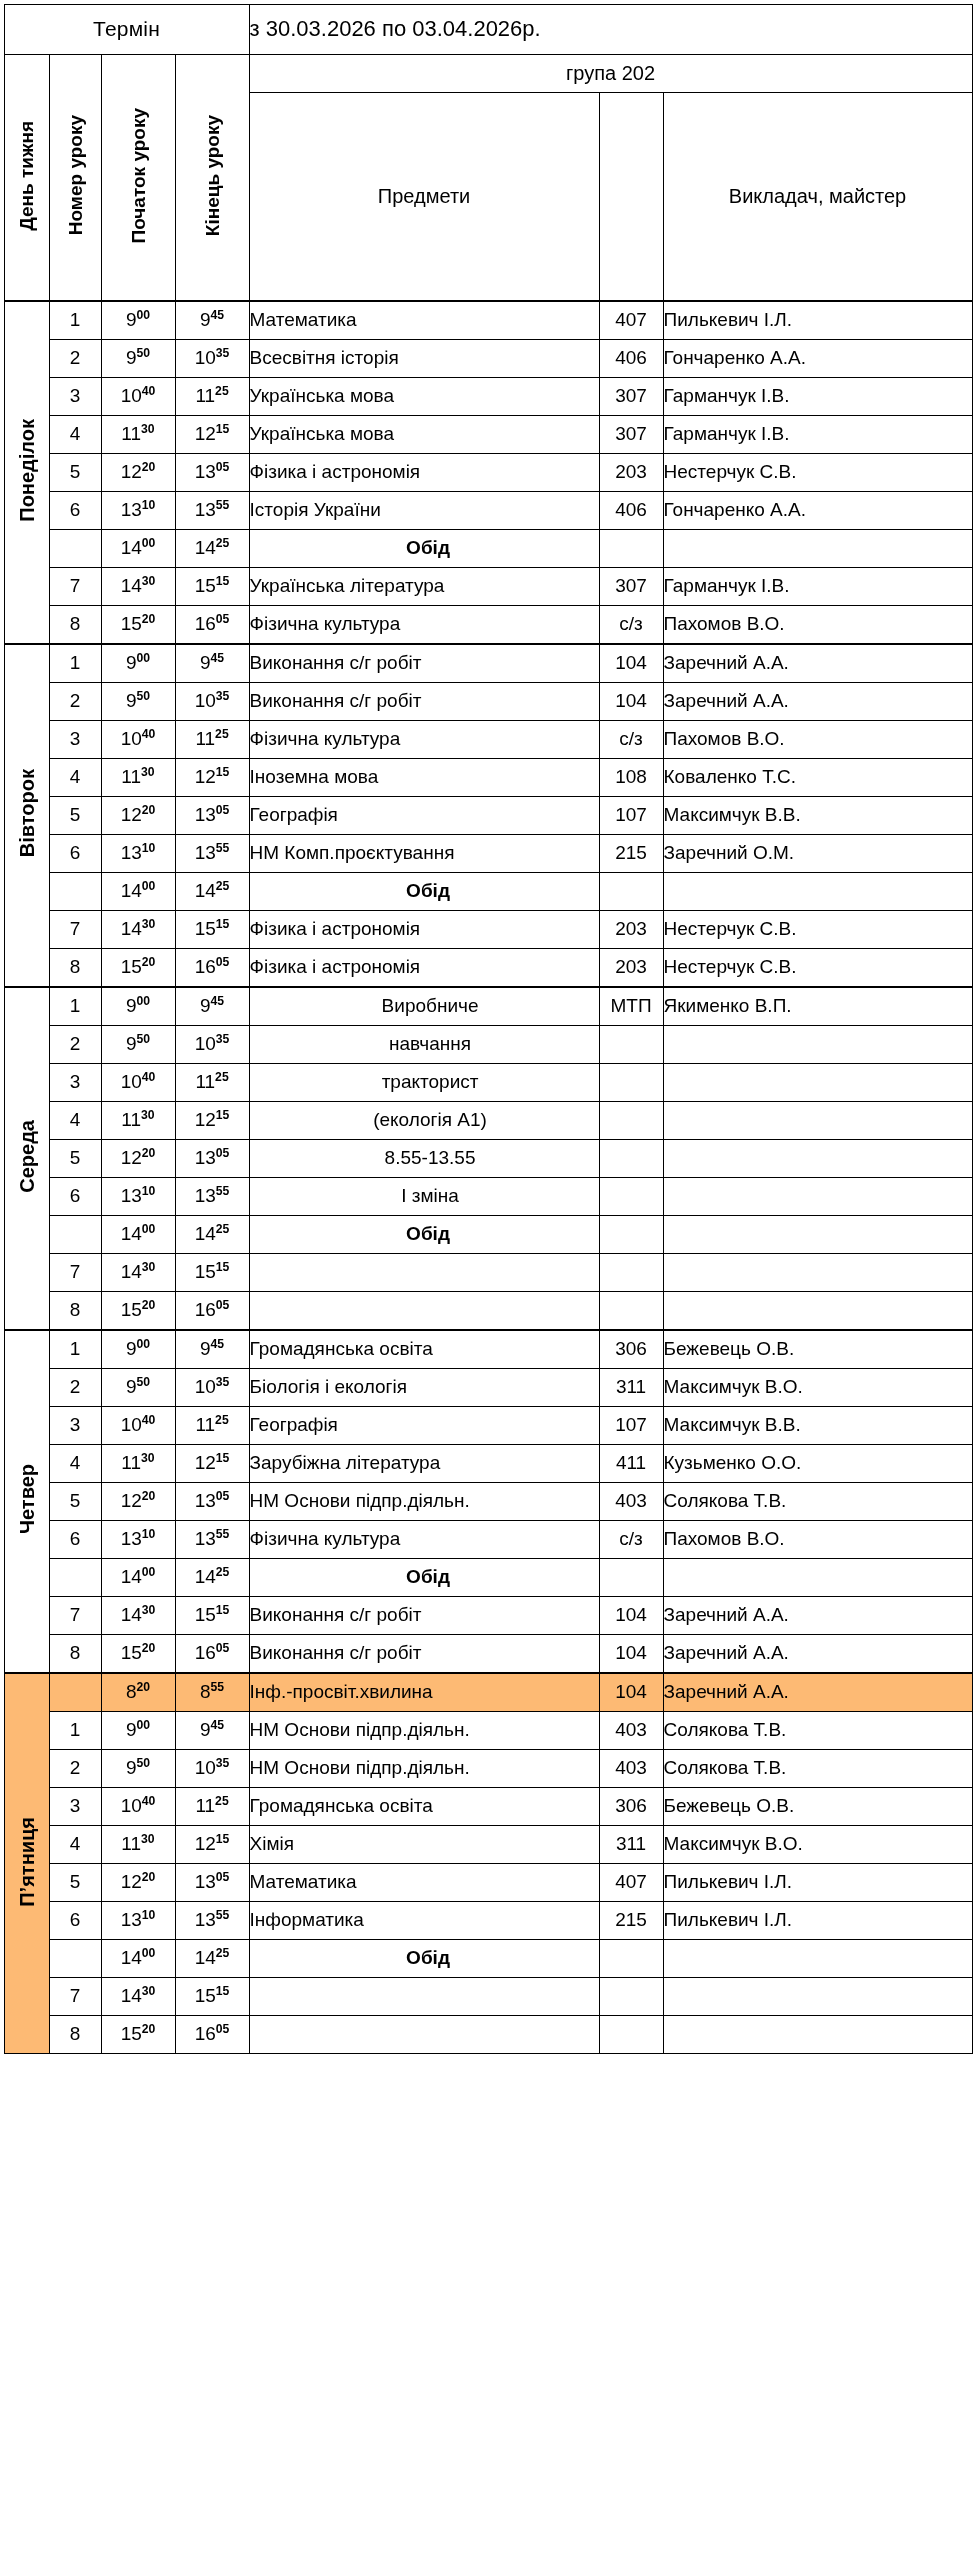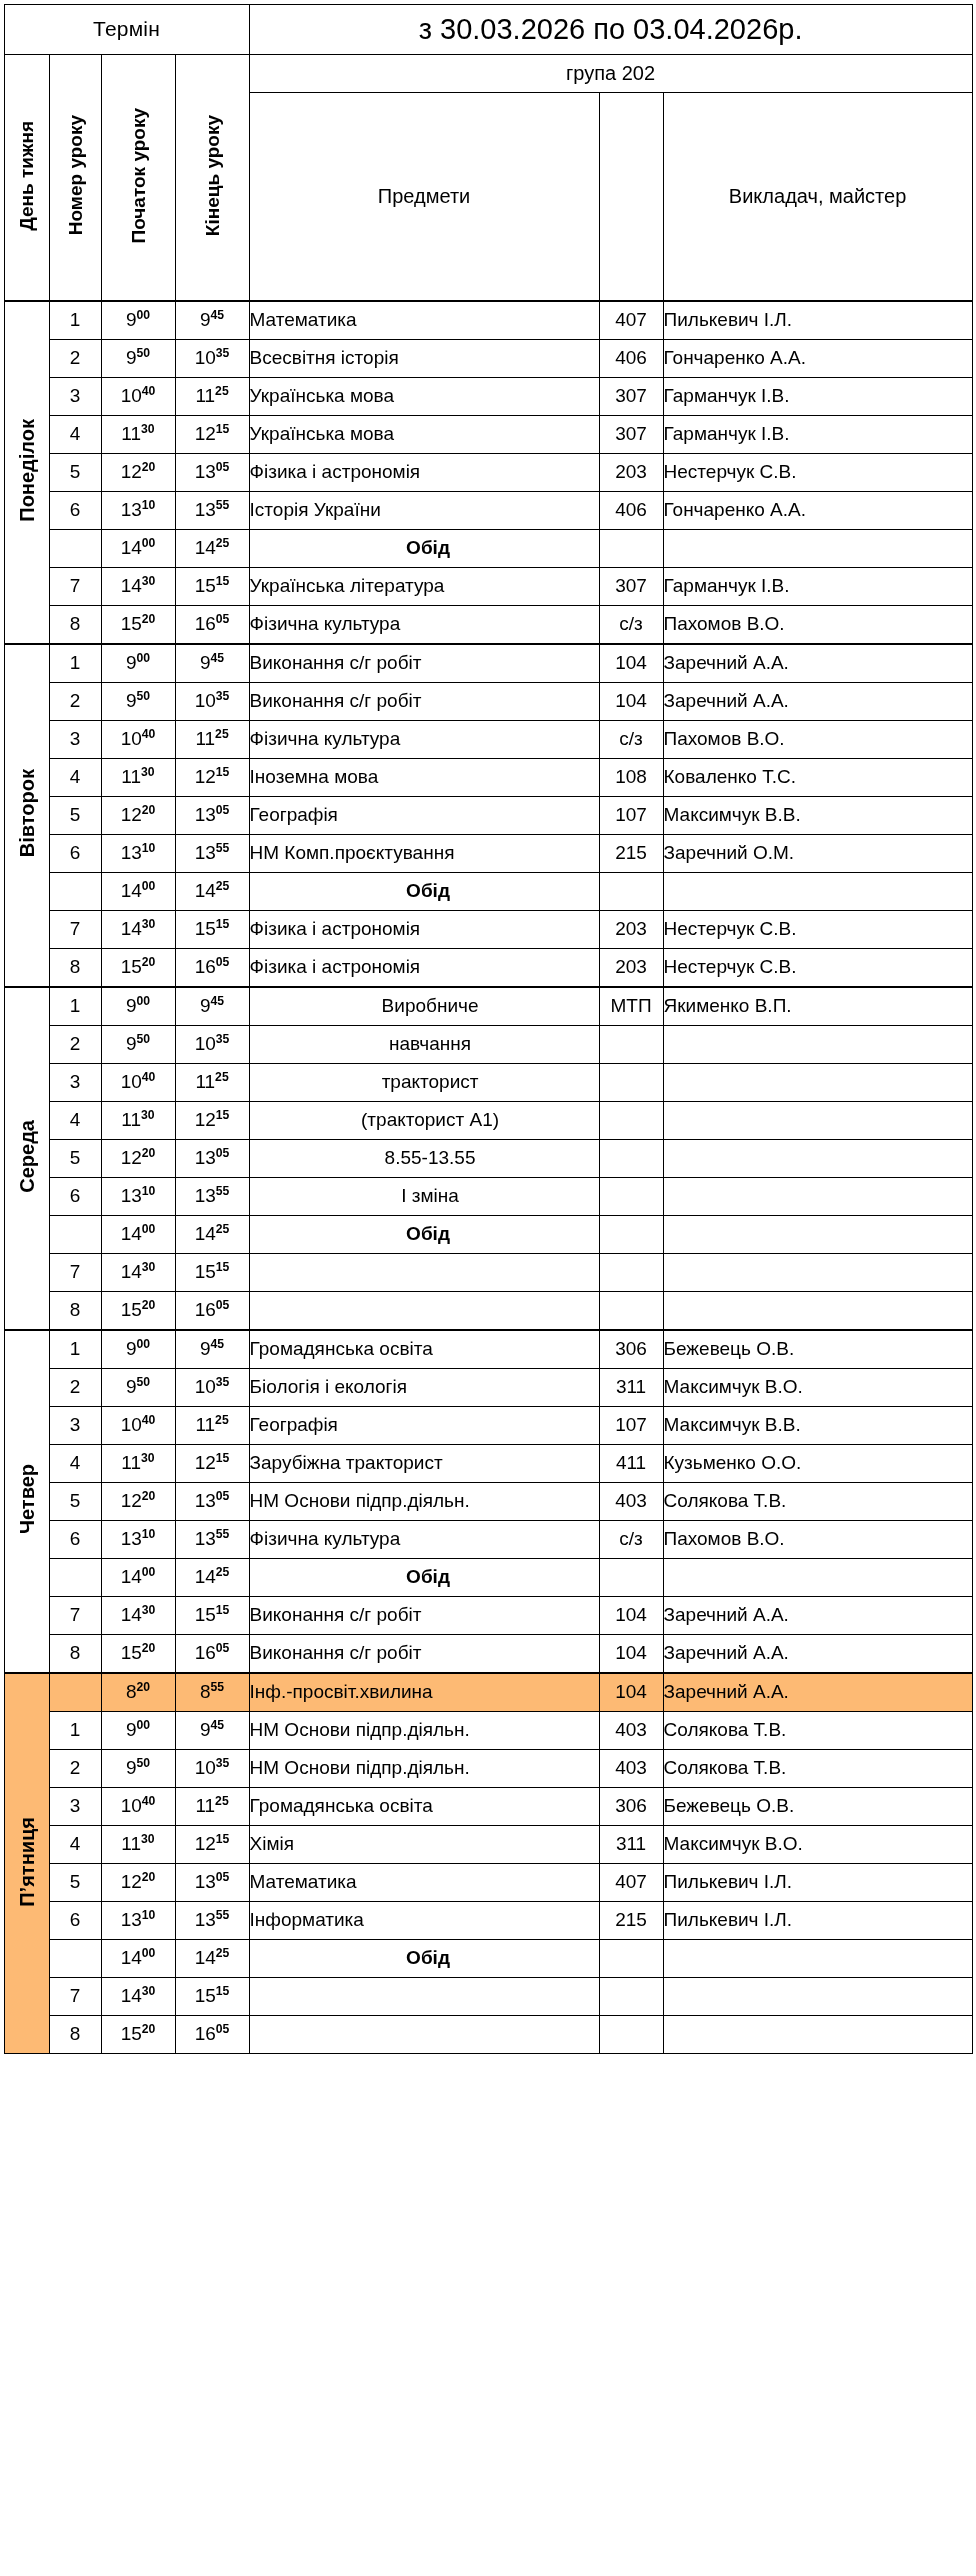--- a/index.html
+++ b/index.html
@@ -39,23 +39,23 @@
 
   
   .term-label{
     text-align:center;
     font-weight:bold;
     font-size:21px;
     height:49px;
     letter-spacing:0.2px;
   }
   .term-value{
-    text-align:center;
-    font-weight:bold;
-    font-size:29px;
+    text-align:left;
+    font-weight:bold;
+    font-size:22px;
     background:#ffff00;
     height:49px;
   }
   .group-cell{
     text-align:center;
     font-weight:bold;
     font-size:20px;
     background:#d5dfc3;
     height:37px;
   }
@@ -333,21 +333,21 @@
           <td class="tm">10<sup>40</sup></td>
           <td class="tm">11<sup>25</sup></td>
           <td class="subj center">тракторист</td>
           <td class="room"></td>
           <td class="teacher"></td>
         </tr>
         <tr class="lesson">
           <td class="num">4</td>
           <td class="tm">11<sup>30</sup></td>
           <td class="tm">12<sup>15</sup></td>
-          <td class="subj center">(тракторист А1)</td>
+          <td class="subj center">(екологія А1)</td>
           <td class="room"></td>
           <td class="teacher"></td>
         </tr>
         <tr class="lesson">
           <td class="num">5</td>
           <td class="tm">12<sup>20</sup></td>
           <td class="tm">13<sup>05</sup></td>
           <td class="subj center">8.55-13.55</td>
           <td class="room"></td>
           <td class="teacher"></td>
@@ -406,21 +406,21 @@
           <td class="tm">10<sup>40</sup></td>
           <td class="tm">11<sup>25</sup></td>
           <td class="subj">Географія</td>
           <td class="room">107</td>
           <td class="teacher">Максимчук В.В.</td>
         </tr>
         <tr class="lesson">
           <td class="num">4</td>
           <td class="tm">11<sup>30</sup></td>
           <td class="tm">12<sup>15</sup></td>
-          <td class="subj">Зарубіжна тракторист</td>
+          <td class="subj">Зарубіжна література</td>
           <td class="room">411</td>
           <td class="teacher">Кузьменко О.О.</td>
         </tr>
         <tr class="lesson">
           <td class="num">5</td>
           <td class="tm">12<sup>20</sup></td>
           <td class="tm">13<sup>05</sup></td>
           <td class="subj">НМ Основи підпр.діяльн.</td>
           <td class="room">403</td>
           <td class="teacher">Солякова Т.В.</td>

